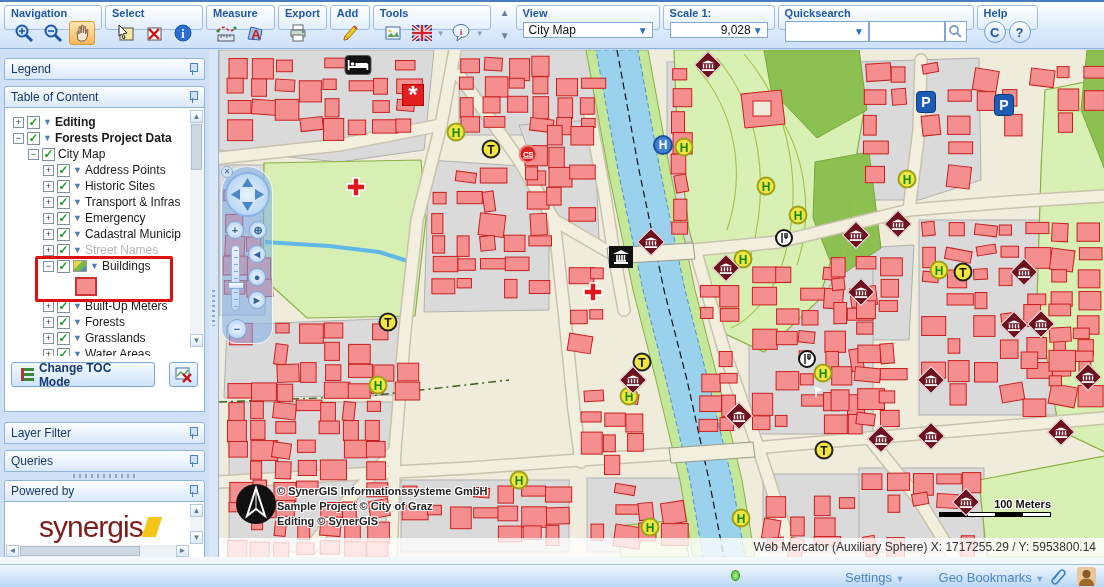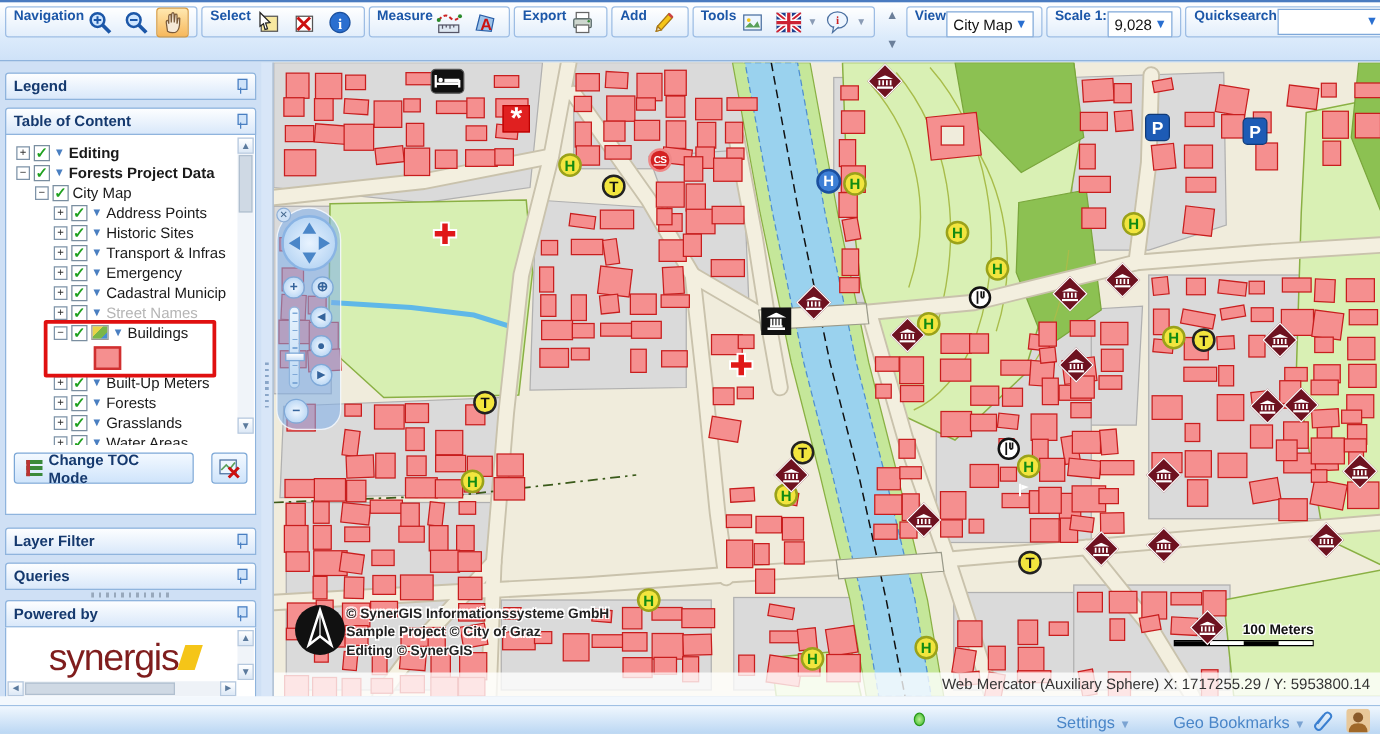--- a/index.html
+++ b/index.html
@@ -5,21 +5,21 @@
   * { margin:0; padding:0; box-sizing:border-box; }
   html,body { width:1104px; height:587px; overflow:hidden; }
   body { font-family:"Liberation Sans", sans-serif; background:#bcd4ef; }
   #app { position:relative; width:1104px; height:587px; background:#cfe0f5; border-top:2px solid #4a7bc0; }
 
   
   #toolbar { position:absolute; left:0; top:0; width:1104px; height:47px;
     background:linear-gradient(#ffffff,#dcebfb 60%,#cfe2f8); border-bottom:1px solid #8fb3dc;
     display:flex; align-items:stretch; padding:2px 2px 3px 4px; }
   .tgroup { border:1px solid #9dbde4; border-radius:3px; margin:1px 3px 15px 0;
-    background:linear-gradient(#ffffff,#e2eefb); padding:1px 6px 2px 6px; display:flex; flex-direction:row; }
+    background:linear-gradient(#ffffff,#e2eefb); padding:1px 6px 2px 6px; display:flex; flex-direction:column; }
   .glabel { color:#1c57a8; font-weight:bold; font-size:11px; line-height:13px; white-space:nowrap; }
   .grow { display:flex; align-items:center; gap:3px; margin-top:1px; }
   .tbtn { width:26px; height:24px; border:1px solid transparent; border-radius:3px;
     display:flex; align-items:center; justify-content:center; background:transparent; cursor:pointer; }
   .tbtn.active { background:linear-gradient(#ffe8b0,#f7b85c); border-color:#d89a3c; }
   .caret-sm { font-size:8px; color:#8a9bb5; margin-left:-1px; }
   .tscroll { display:flex; flex-direction:column; justify-content:space-between; padding:4px 2px; margin:0 4px; }
   .tscroll span { font-size:10px; color:#6b7f9a; line-height:10px; }
   .combo { background:#fff; border:1px solid #7fa8d9; height:21px; display:flex; align-items:center;
     font-size:12px; color:#111; padding:0 2px 0 5px; }
@@ -32,21 +32,21 @@
   
   #sidebar { position:absolute; left:0; top:48px; width:209px; height:515px; background:#cfe0f5; }
   #vsplit { position:absolute; left:209px; top:48px; width:9px; height:507px; background:#d8e6f8; }
   #vsplit .dots { position:absolute; left:3px; top:240px; width:3px; height:36px;
     background:repeating-linear-gradient(#8aa6c8 0 2px, transparent 2px 5px); }
   #maparea { position:absolute; left:218px; top:48px; width:886px; height:507px; overflow:hidden; background:#f0ecdc; border-left:1px solid #9ab4d4; }
 
   
   .panelhdr { position:relative; margin:0 4px; height:22px; border:1px solid #8fb4dd; border-radius:3px 3px 0 0;
     background:linear-gradient(#fdfeff,#d9e8fa); display:flex; align-items:center; padding:0 6px; }
-  .panelhdr .ptitle { flex:1; font-size:12px; font-weight:bold; color:#15396e; }
+  .panelhdr .ptitle { flex:1; font-size:12px; font-weight:normal; color:#15396e; }
   .pin { width:10px; height:12px; position:relative; }
   .pin:before { content:""; position:absolute; left:2px; top:0; width:6px; height:7px; border:1px solid #4a7fc1; background:#cfe3f9; }
   .pin:after { content:""; position:absolute; left:4px; top:7px; width:1px; height:5px; background:#4a7fc1; }
   .panelbody { margin:0 4px; background:#fff; border:1px solid #8fb4dd; border-top:none; position:relative; }
 
   
   #tocbody { height:248px; overflow:hidden; }
   .trow { display:flex; align-items:center; height:16px; font-size:12px; color:#1a1a1a; white-space:nowrap; }
   .trow .exp { width:11px; height:11px; border:1px solid #7e93a8; background:#fff; font-size:9px; line-height:9px;
     text-align:center; color:#333; margin-right:3px; flex:none; }
@@ -978,21 +978,21 @@
           <svg width="20" height="20">
             <path d="M7,1 h6 v6 h6 v6 h-6 v6 h-6 v-6 h-6 v-6 h6 Z" fill="#e01818" stroke="#fff" stroke-width="1.6"></path>
           </svg>
         </div>
         <div class="marker m-pharmacy" style="left: 374px; top: 242px;">
           <svg width="20" height="20">
             <path d="M7,1 h6 v6 h6 v6 h-6 v6 h-6 v-6 h-6 v-6 h6 Z" fill="#e01818" stroke="#fff" stroke-width="1.6"></path>
           </svg>
         </div>
         <div class="marker m-circle m-hospital" style="left: 444px; top: 95px;">H</div>
-        <div class="marker m-circle m-cs" style="left: 309px; top: 78px; text-decoration: underline;">CS</div>
+        <div class="marker m-circle m-cs" style="left: 309px; top: 104px; text-decoration: underline;">CS</div>
         <div class="marker m-museum" style="left: 402px; top: 207px;">
           <svg width="16" height="14">
             <path d="M8,0 L16,4 H0 Z" fill="#fff"></path>
             <path d="M3,9 h10 M4,3 v6 M6.5,3 v6 M9,3 v6 M11.5,3 v6" transform="translate(0,2)" stroke="#fff" stroke-width="1.6" fill="none"></path>
             <rect x="1" y="12" width="14" height="2" fill="#fff"></rect>
           </svg>
         </div>
         <div class="marker m-poi" style="left: 565px; top: 188px;">
           <svg width="10" height="12">
             <path d="M3,1 v10 M6,1 v5 M8,1 v5 M6,6 Q7,6 8,6" stroke="#111" stroke-width="1.4" fill="none"></path>

